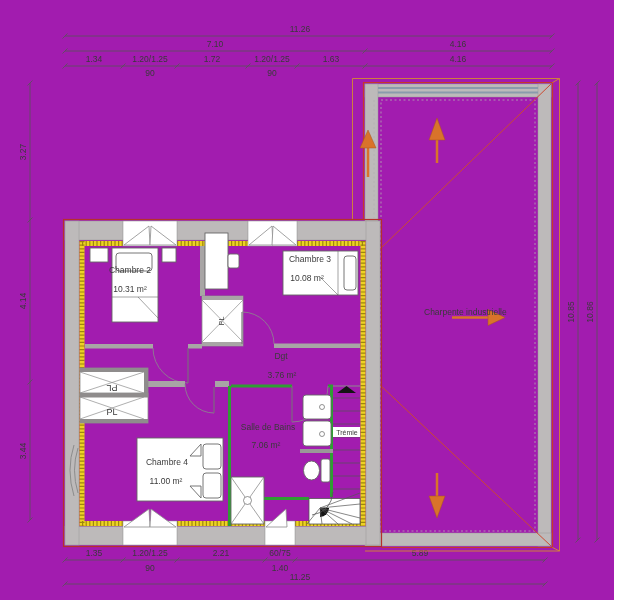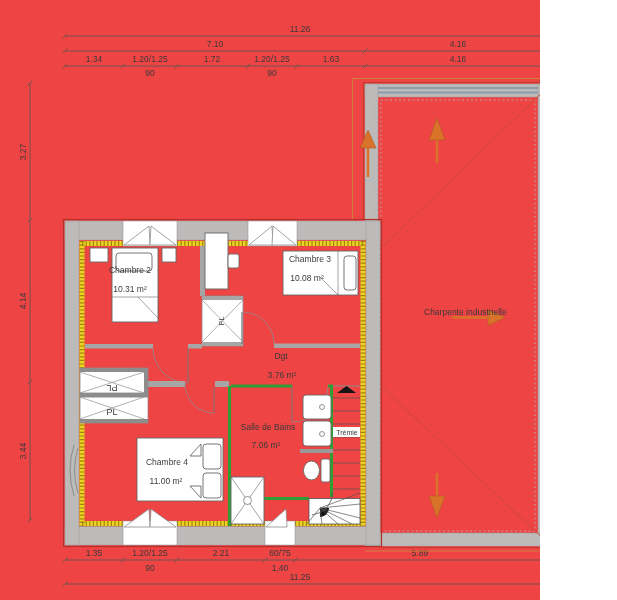--- a/index.html
+++ b/index.html
@@ -1,16 +1,16 @@
 <!DOCTYPE html>
 <html><head>
 <meta charset="utf-8">
 <style>
   html,body{margin:0;padding:0;background:#fff;}
-  #stage{position:relative;width:540px;height:600px;background:#ef4444;overflow:hidden;
+  #stage{position:relative;width:614px;height:600px;background:#a21caf;overflow:hidden;
          font-family:"Liberation Sans", sans-serif;}
   svg{position:absolute;left:0;top:0;}
   text{fill:#3a3a3a;font-family:"Liberation Sans", sans-serif;}
   .dim{font-size:8.5px;}
   .room{font-size:8.5px;}
   .small{font-size:7px;}
 </style>
 </head>
 <body>
 

